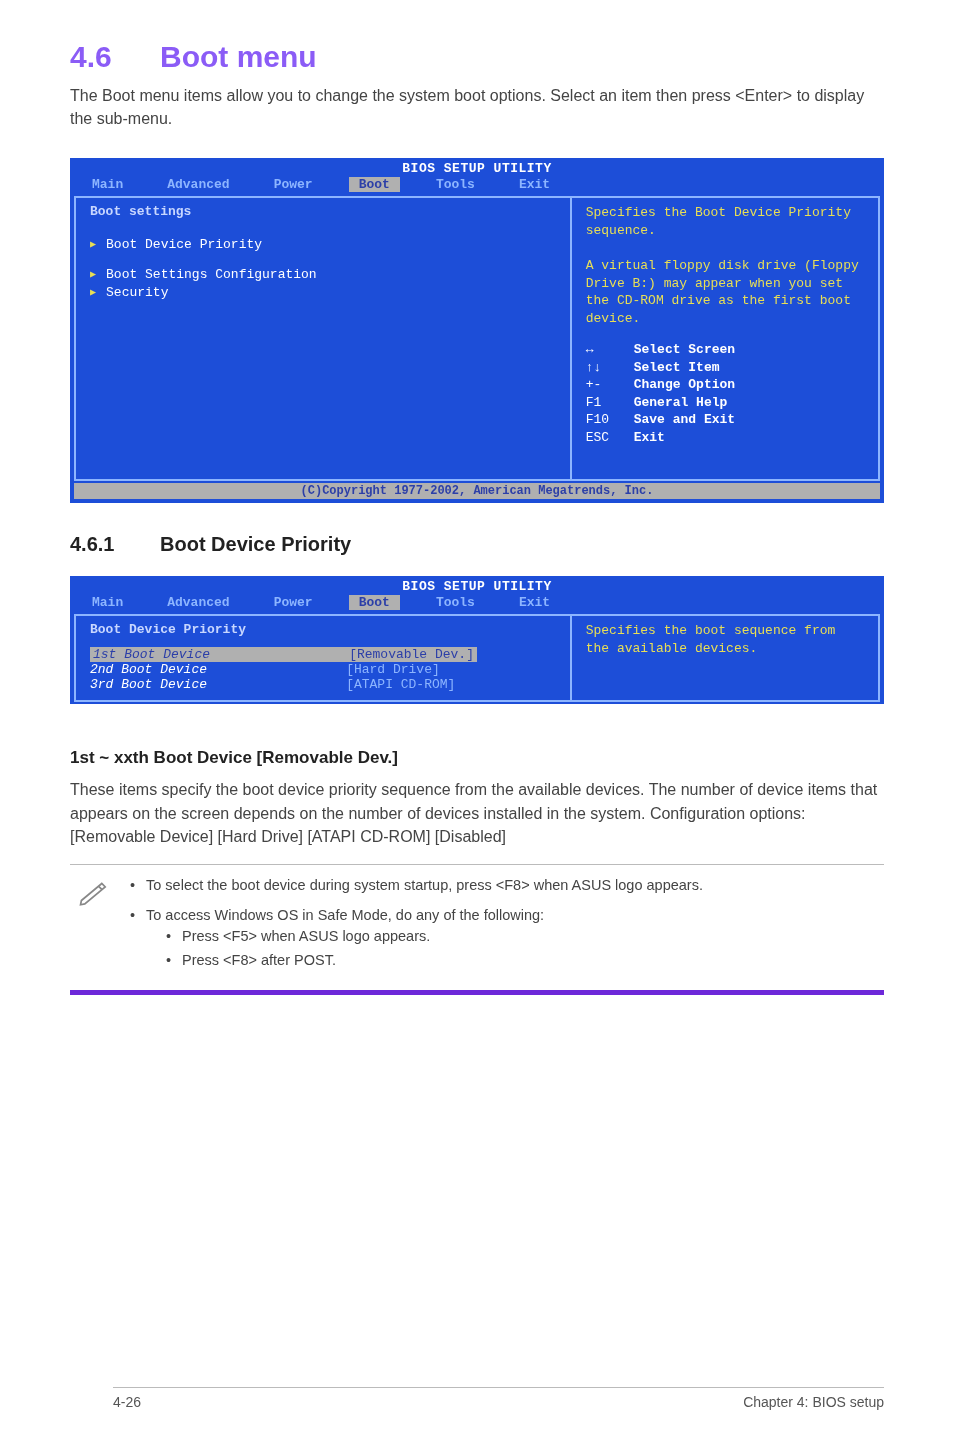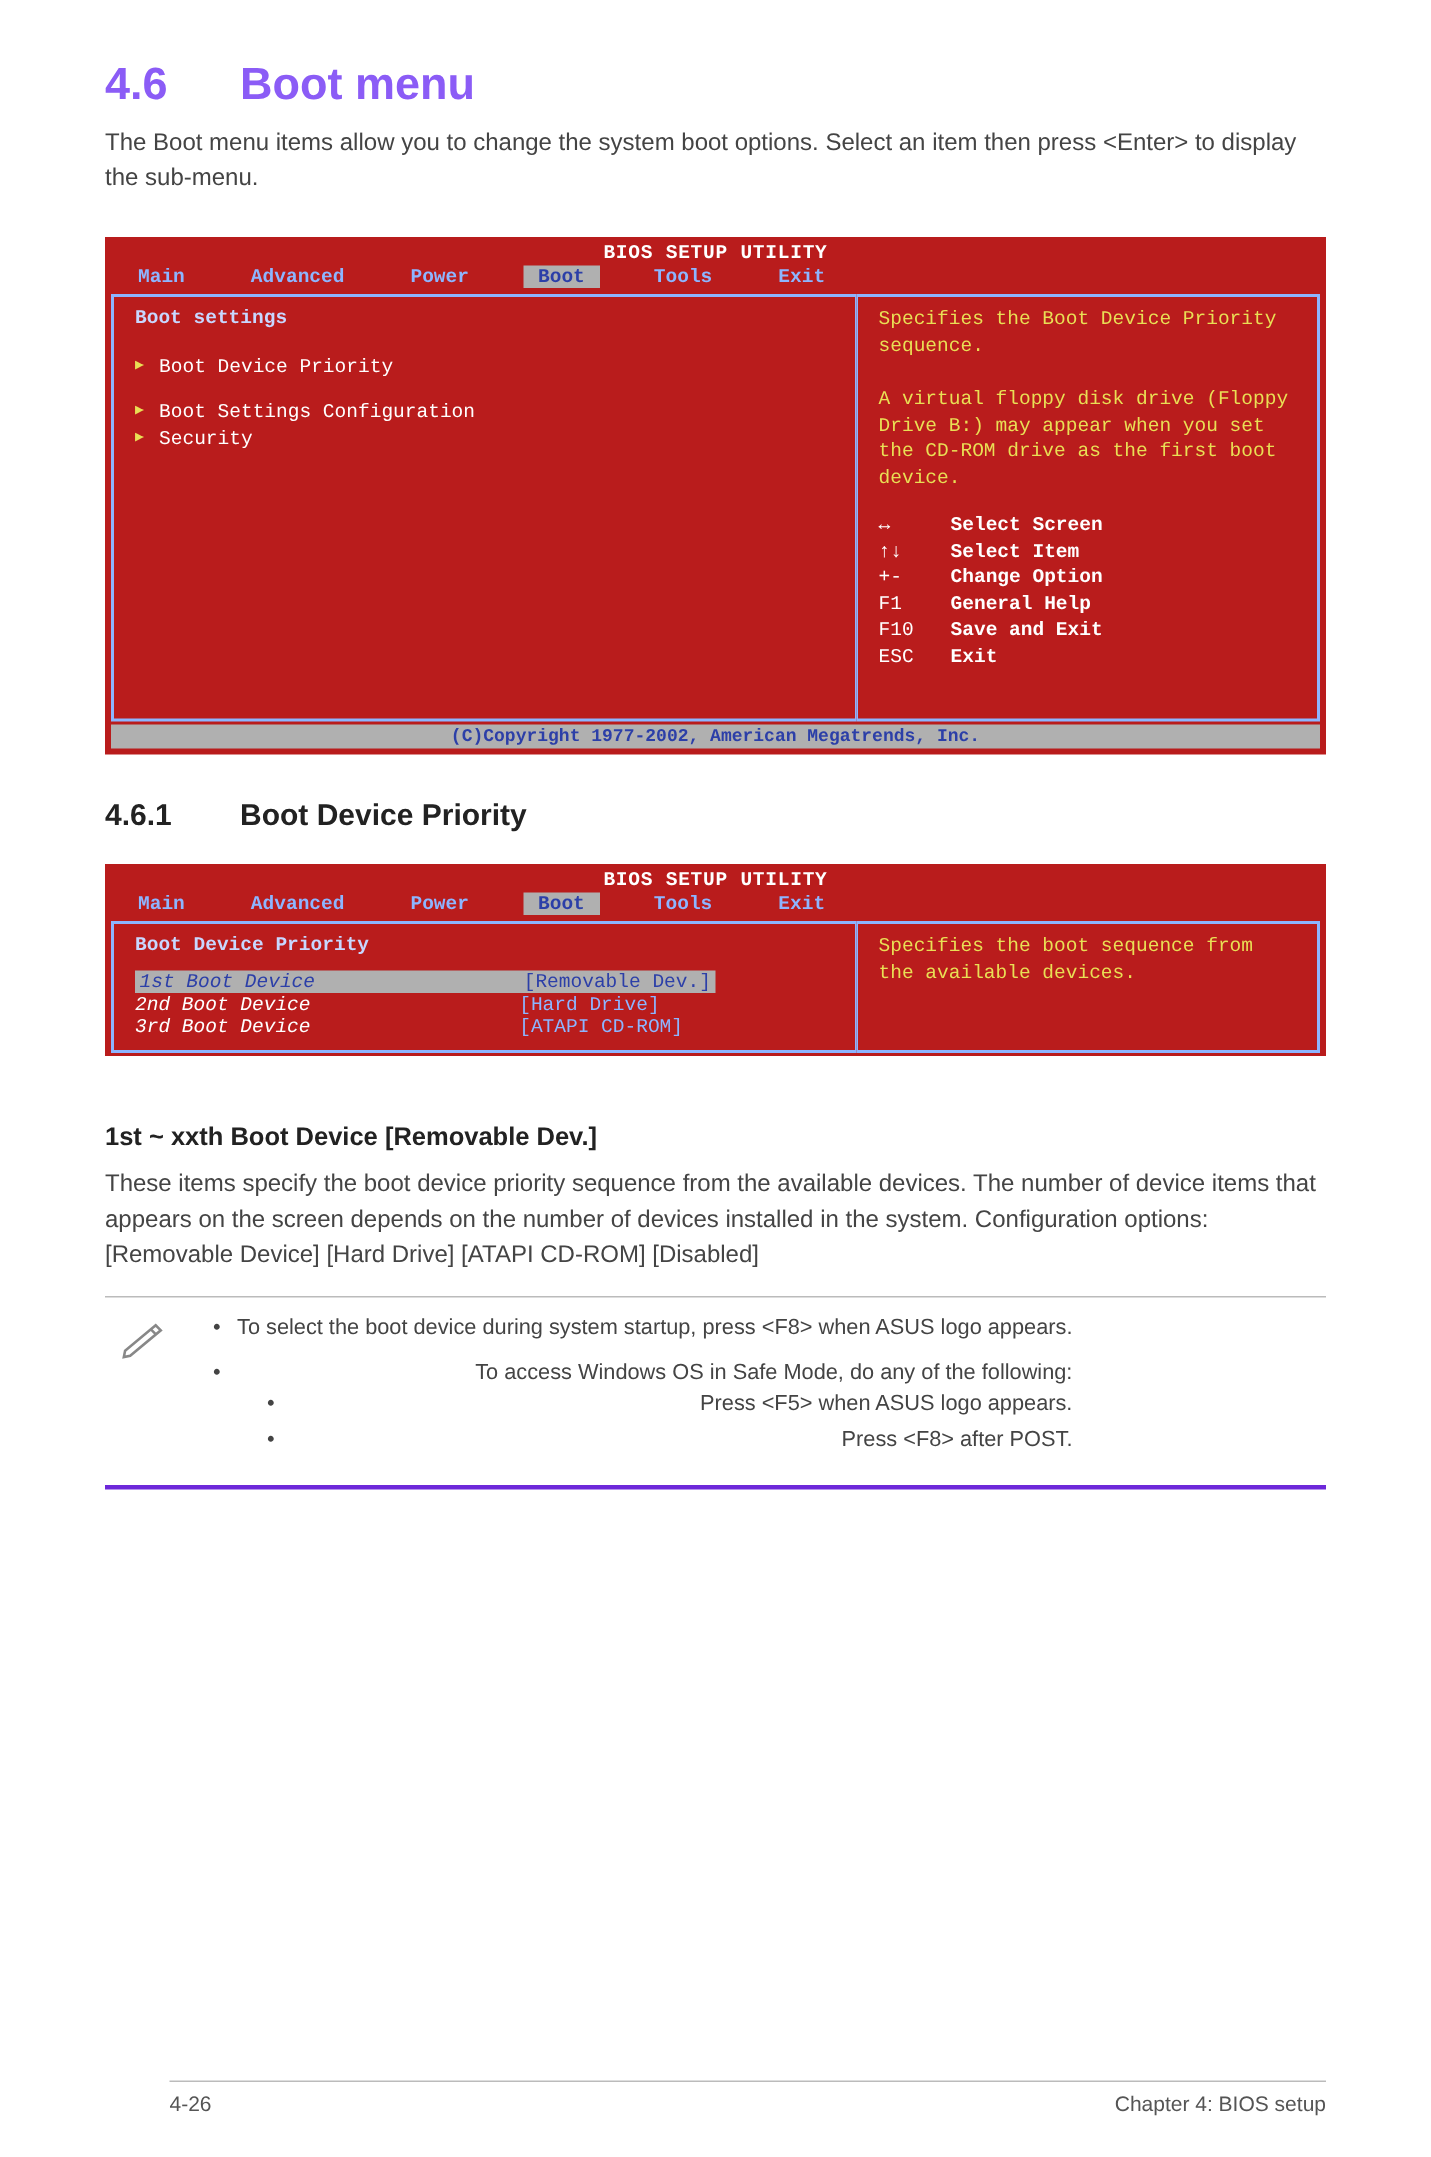--- a/index.html
+++ b/index.html
@@ -39,21 +39,21 @@
     margin: 30px 0 10px 0;
   }
   .para {
     font-size: 16px;
     line-height: 1.45;
     color: #444;
     margin-bottom: 16px;
   }
   
   .bios {
-    background: #b91c1c;
+    background: #1d4ed8;
     color: #fff;
     font-family: "Courier New", monospace;
     font-size: 13px;
     width: 100%;
     position: relative;
     padding-bottom: 2px;
     margin-top: 20px;
   }
   .bios.first { height: 345px; }
   .bios.second { height: 130px; margin-bottom: 8px;}
@@ -149,29 +149,28 @@
   .wave-cut {
     height: 14px;
     background: #fff;
     margin-top:-10px;
     position: relative;
     z-index: 2;
   }
   
   .note {
     border-top: 1px solid #bbb;
-    border-bottom: 3px solid #6d28d9;
+    border-bottom: 5px solid #6d28d9;
     padding: 10px 8px 10px 8px;
     display: flex;
-    gap: 24px;
+    gap: 12px;
     font-size: 14.5px;
     line-height: 1.5;
     color:#444;
     margin-top: 6px;
-    text-align: right;
   }
   .note .pen {
     flex: 0 0 36px;
     padding-top: 2px;
   }
   .note ul { list-style: none; }
   .note ul > li { position: relative; padding-left: 20px; margin-bottom: 8px;}
   .note ul > li::before { content:"•"; position:absolute; left:4px; }
   .note ul ul > li { padding-left: 36px; margin-bottom: 2px;}
   .note ul ul > li::before { left: 20px; }

